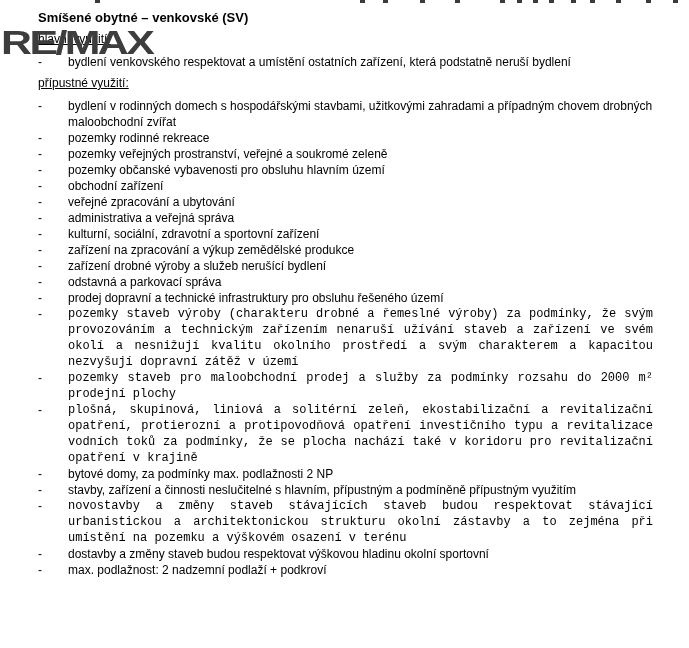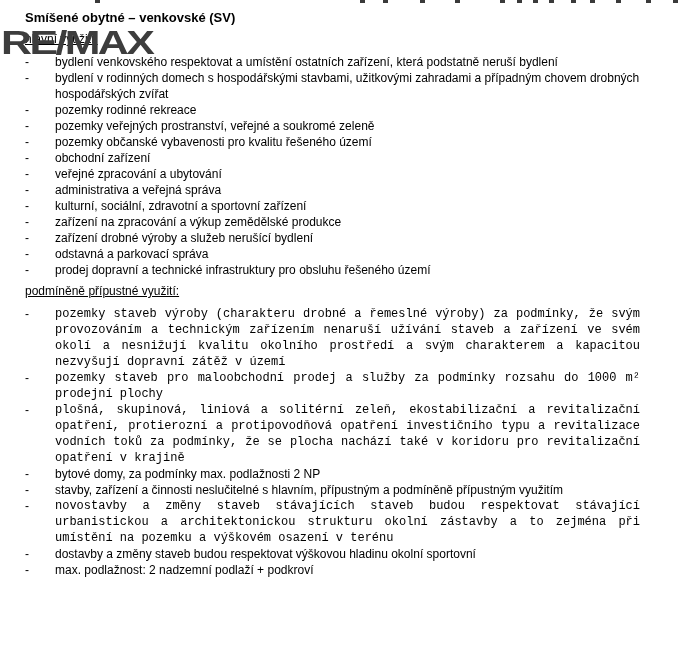--- a/index.html
+++ b/index.html
@@ -13,21 +13,21 @@
   
   #top-strip{position:absolute;top:0;left:0;width:689px;height:4px;}
   .frag{position:absolute;top:0;width:5px;height:3px;background:#3a3a3a;}
   
   .watermark{
     position:absolute;left:1px;top:28px;z-index:3;
     font-size:33px;line-height:30px;font-weight:bold;letter-spacing:-2px;
     color:#3d3d3d;transform:scaleX(1.3);transform-origin:left top;
     white-space:nowrap;
   }
-  .content{position:absolute;left:25px;top:0;width:615px;}
+  .content{position:absolute;left:38px;top:0;width:615px;}
   .title{font-size:13px;font-weight:bold;margin:10px 0 0 0;line-height:16px;}
   .heading{text-decoration:underline;margin:6px 0 7px 0;line-height:15px;}
   .item{display:flex;}
   .dash{width:30px;flex:0 0 30px;}
   .text{flex:1 1 auto;}
   .j{text-align:justify;font-family:Liberation Mono, monospace;}
 </style>
 </head>
 <body>
 
@@ -58,35 +58,36 @@
 
     <div>
       <div class="heading">hlavní využití:</div>
       <div class="item">
         <span class="dash">-</span>
         <div class="text">bydlení venkovského respektovat a umístění ostatních zařízení, která podstatně neruší bydlení</div>
       </div>
     </div>
 
     <div>
+      <div class="heading">přípustné využití:</div>
       <div class="item">
         <span class="dash">-</span>
-        <div class="text">bydlení v rodinných domech s hospodářskými stavbami, užitkovými zahradami a případným chovem drobných hospodářských zvířat</div>
+        <div class="text">bydlení v rodinných domech s hospodářskými stavbami, užitkovými zahradami a případným chovem drobných maloobchodní zvířat</div>
       </div>
       <div class="item">
         <span class="dash">-</span>
         <div class="text">pozemky rodinné rekreace</div>
       </div>
       <div class="item">
         <span class="dash">-</span>
         <div class="text">pozemky veřejných prostranství, veřejné a soukromé zeleně</div>
       </div>
       <div class="item">
         <span class="dash">-</span>
-        <div class="text">pozemky občanské vybavenosti pro kvalitu řešeného území</div>
+        <div class="text">pozemky občanské vybavenosti pro obsluhu hlavním území</div>
       </div>
       <div class="item">
         <span class="dash">-</span>
         <div class="text">obchodní zařízení</div>
       </div>
       <div class="item">
         <span class="dash">-</span>
         <div class="text">veřejné zpracování a ubytování</div>
       </div>
       <div class="item">
@@ -109,28 +110,27 @@
         <span class="dash">-</span>
         <div class="text">odstavná a parkovací správa</div>
       </div>
       <div class="item">
         <span class="dash">-</span>
         <div class="text">prodej dopravní a technické infrastruktury pro obsluhu řešeného území</div>
       </div>
     </div>
 
     <div>
-      <div class="heading">podmíněně přípustné využití:</div>
       <div class="item">
         <span class="dash">-</span>
         <div class="text j">pozemky staveb výroby (charakteru drobné a řemeslné výroby) za podmínky, že svým provozováním a technickým zařízením nenaruší užívání staveb a zařízení ve svém okolí a nesnižují kvalitu okolního prostředí a svým charakterem a kapacitou nezvyšují dopravní zátěž v území</div>
       </div>
       <div class="item">
         <span class="dash">-</span>
-        <div class="text j">pozemky staveb pro maloobchodní prodej a služby za podmínky rozsahu do 1000 m² prodejní plochy</div>
+        <div class="text j">pozemky staveb pro maloobchodní prodej a služby za podmínky rozsahu do 2000 m² prodejní plochy</div>
       </div>
       <div class="item">
         <span class="dash">-</span>
         <div class="text j">plošná, skupinová, liniová a solitérní zeleň, ekostabilizační a revitalizační opatření, protierozní a protipovodňová opatření investičního typu a revitalizace vodních toků za podmínky, že se plocha nachází také v koridoru pro revitalizační opatření v krajině</div>
       </div>
       <div class="item">
         <span class="dash">-</span>
         <div class="text">bytové domy, za podmínky max. podlažnosti 2 NP</div>
       </div>
     </div>

